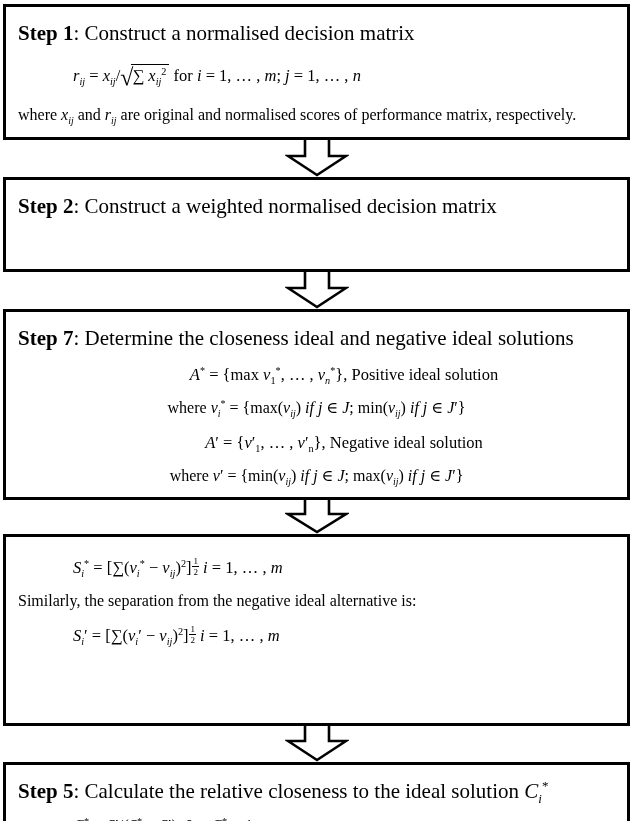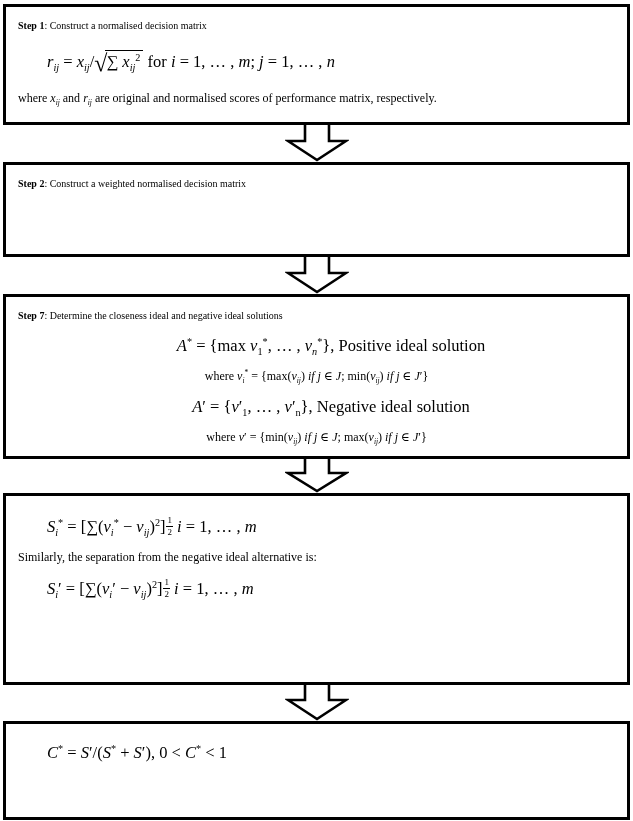--- a/index.html
+++ b/index.html
@@ -18,30 +18,30 @@
     padding: 4px 3px 0 3px;
     width: 633px;
   }
   .step-box {
     width: 100%;
     border: 3px solid #000000;
     background: #ffffff;
     padding: 8px 12px 10px 12px;
   }
   .box-head {
-    font-size: 10px;
+    font-size: 21px;
     line-height: 1.35;
     margin-top: 4px;
   }
   .box-head b { font-weight: bold; }
   .line {
-    font-size: 12px;
+    font-size: 16px;
     line-height: 1.4;
   }
-  .line.formula { margin-left: 29px; font-size: 16.5px; }
+  .line.formula { margin-left: 55px; font-size: 16.5px; }
   .line.text { margin-left: 0; }
   
   .b1 .line { margin-top: 17px; }
   .b2 .line { margin-top: 12px; }
   .b3 .line { margin-top: 11px; text-align: center; }
   .b4 .line { margin-top: 11px; }
   .b5 .line { margin-top: 9px; }
   .b1 { min-height: 121px; }
   .b2 { min-height: 95px; }
   .b3 { min-height: 161px; }
@@ -116,18 +116,19 @@
             <span>2</span>
           </span> <i>i</i> = 1, … , <i>m</i></div>
       </div>
   </div>
 
   <svg class="arrow" width="64" height="36" viewBox="0 0 64 36" xmlns="http://www.w3.org/2000/svg">
     <path d="M20,0 L20,15 L3,15 L32,34 L61,15 L44,15 L44,0" fill="#ffffff" stroke="#000000" stroke-width="2.6" stroke-linejoin="miter"></path>
   </svg>
 
   <div class="step-box b5">
+    <div class="box-head"><b>Step 5</b><span>: Calculate the relative closeness to the ideal solution <i>C<sub>i</sub></i><sup>*</sup></span></div>
     <div class="box-body">
         <div class="line formula"><i>C</i><sup>*</sup> = <i>S</i>′/(<i>S</i><sup>*</sup> + <i>S</i>′), 0 &lt; <i>C</i><sup>*</sup> &lt; 1</div>
       </div>
   </div>
 
 </div>
 
 </body></html>

